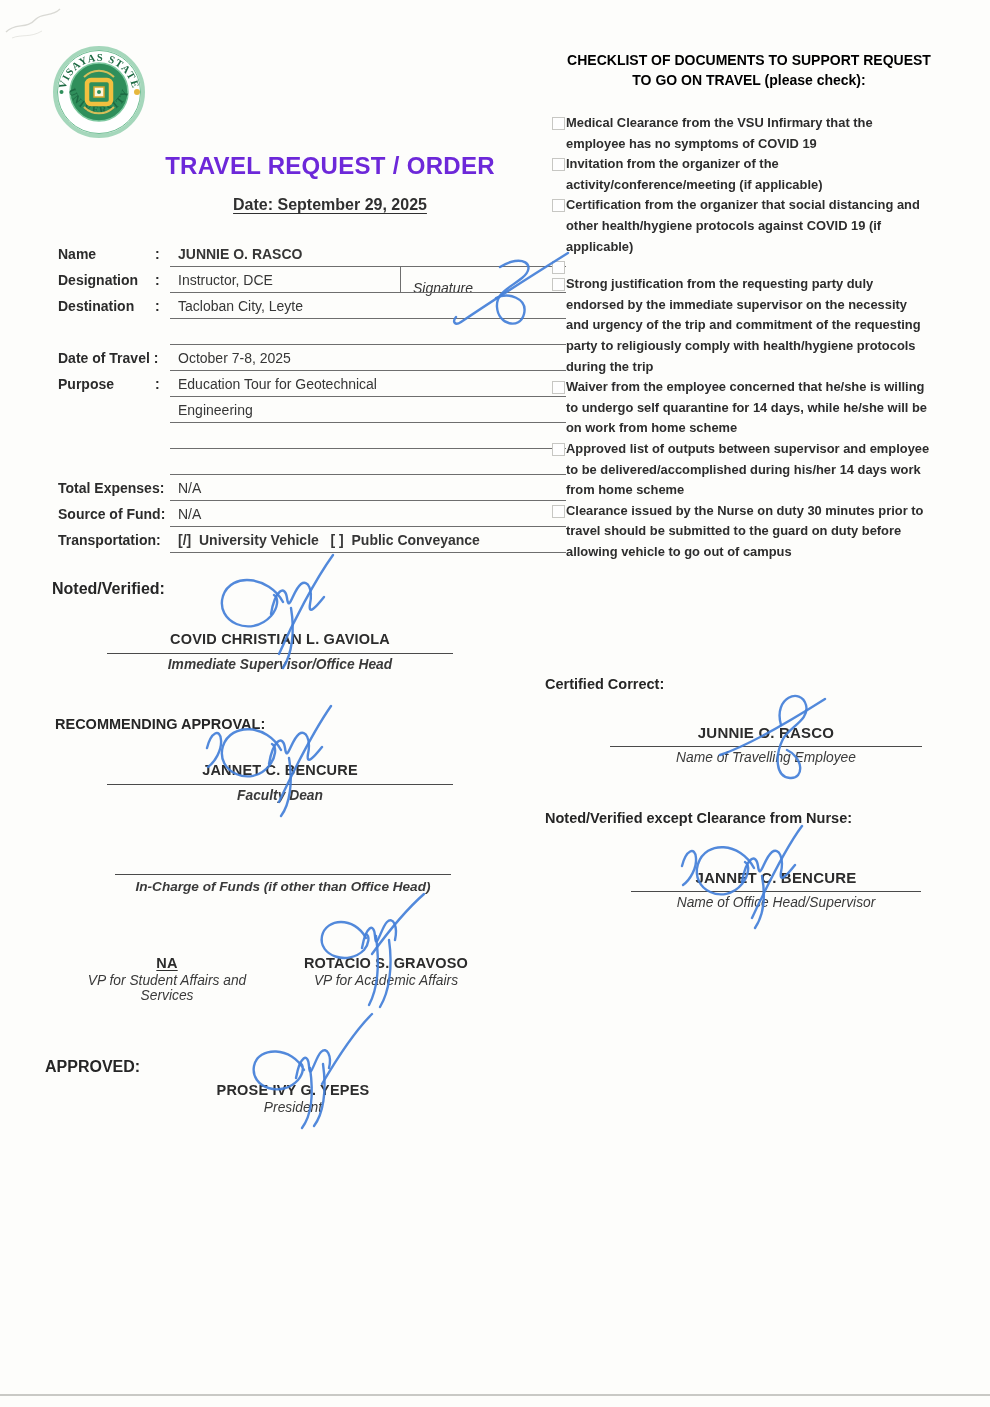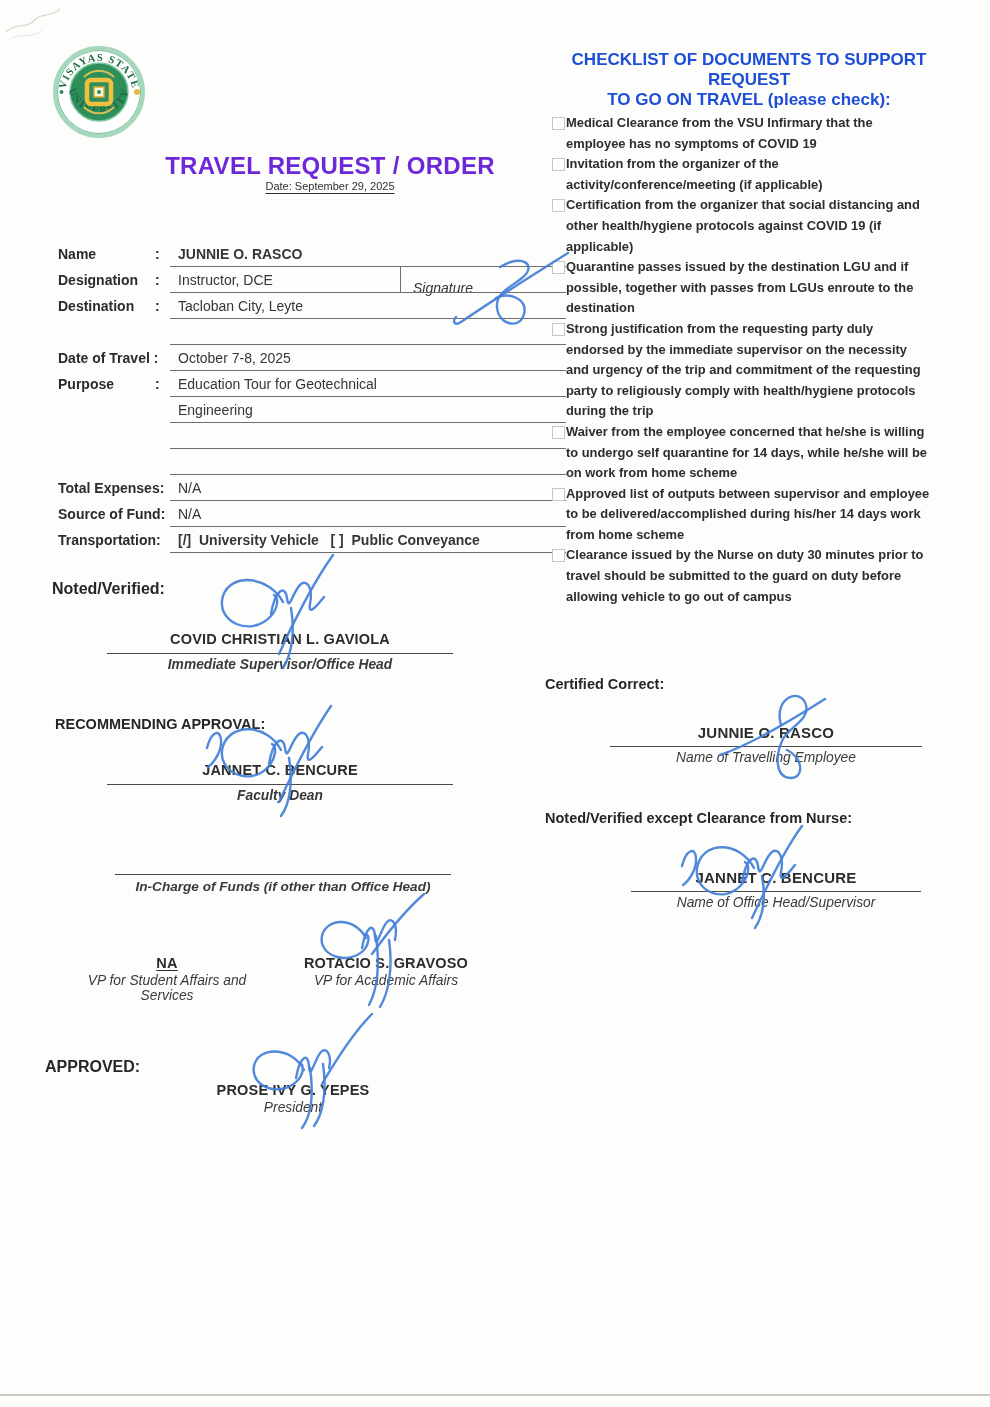--- a/index.html
+++ b/index.html
@@ -19,22 +19,22 @@
   .sigline{border-bottom:1.6px solid #4a4a4a;height:0;}
   .name{font-weight:bold;font-size:14.5px;color:#2c2c2c;letter-spacing:.2px;white-space:pre;}
   .role{font-size:13.8px;color:#3a3a3a;font-style:italic;white-space:pre;}
   .seclabel{font-weight:bold;font-size:15px;color:#262626;white-space:pre;}
   .chk-item{display:flex;gap:1px;}
   .chk-box{width:11px;height:11px;border:1.6px solid #c7c7c3;background:#fefefe;flex:none;margin-top:4px;}
   .chk-text{font-weight:bold;font-size:12.9px;line-height:20.6px;color:#2d2d2d;width:364px;}
   .hdr-uni{font-weight:bold;font-size:15.5px;color:#262626;}
   .hdr-addr{font-size:13.5px;color:#333;margin-top:3px;white-space:pre;}
   .doc-title{font-weight:bold;font-size:24px;color:#6d28d9;letter-spacing:.3px;}
-  .doc-date{font-size:11px;color:#303030;margin-top:0;text-decoration:underline;text-underline-offset:3px;}
-  .chk-title{font-weight:bold;font-size:17px;line-height:20px;color:#1d4ed8;}
+  .doc-date{font-size:16px;color:#303030;margin-top:16px;text-decoration:underline;text-underline-offset:3px;font-weight:bold;}
+  .chk-title{font-weight:bold;font-size:14px;line-height:20px;color:#000000;}
   svg.sig path{stroke:#4580d8;stroke-width:2.4;fill:none;stroke-linecap:round;stroke-linejoin:round;opacity:.93;}
 </style>
 </head>
 <body>
 
 <div class="page">
 
   <svg class="abs" style="left:2px;top:2px" width="90" height="42" viewBox="0 0 90 42">
     <path d="M4,30 C14,20 24,28 34,17 C40,11 50,15 58,7" stroke="#bcbcb4" stroke-width="1.3" fill="none" opacity=".55"></path>
     <path d="M10,36 C20,32 28,36 40,29" stroke="#c6c6bf" stroke-width="1" fill="none" opacity=".4"></path>
@@ -160,21 +160,20 @@
     <div class="chk-item">
       <span class="chk-box"></span>
       <span class="chk-text">Invitation from the organizer of the activity/conference/meeting (if applicable)</span>
     </div>
     <div class="chk-item">
       <span class="chk-box"></span>
       <span class="chk-text">Certification from the organizer that social distancing and other health/hygiene protocols against COVID 19 (if applicable)</span>
     </div>
     <div class="chk-item">
       <span class="chk-box"></span>
-      <span class="chk-text">Quarantine passes issued by the destination LGU and if possible, together with passes from LGUs enroute to the destination</span>
     </div>
     <div class="chk-item">
       <span class="chk-box"></span>
       <span class="chk-text">Strong justification from the requesting party duly endorsed by the immediate supervisor on the necessity and urgency of the trip and commitment of the requesting party to religiously comply with health/hygiene protocols during the trip</span>
     </div>
     <div class="chk-item">
       <span class="chk-box"></span>
       <span class="chk-text">Waiver from the employee concerned that he/she is willing to undergo self quarantine for 14 days, while he/she will be on work from home scheme</span>
     </div>
     <div class="chk-item">

